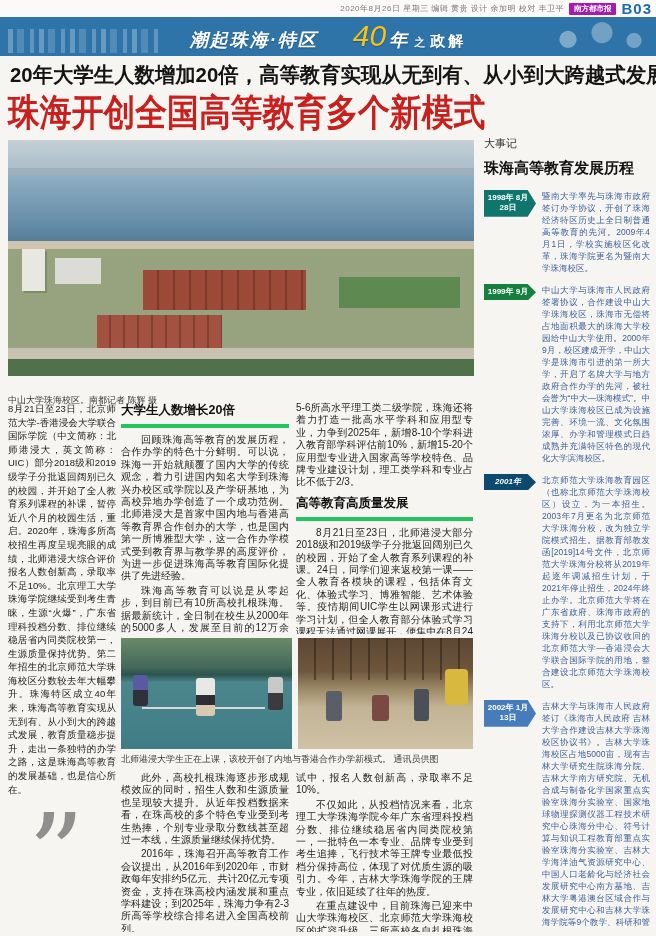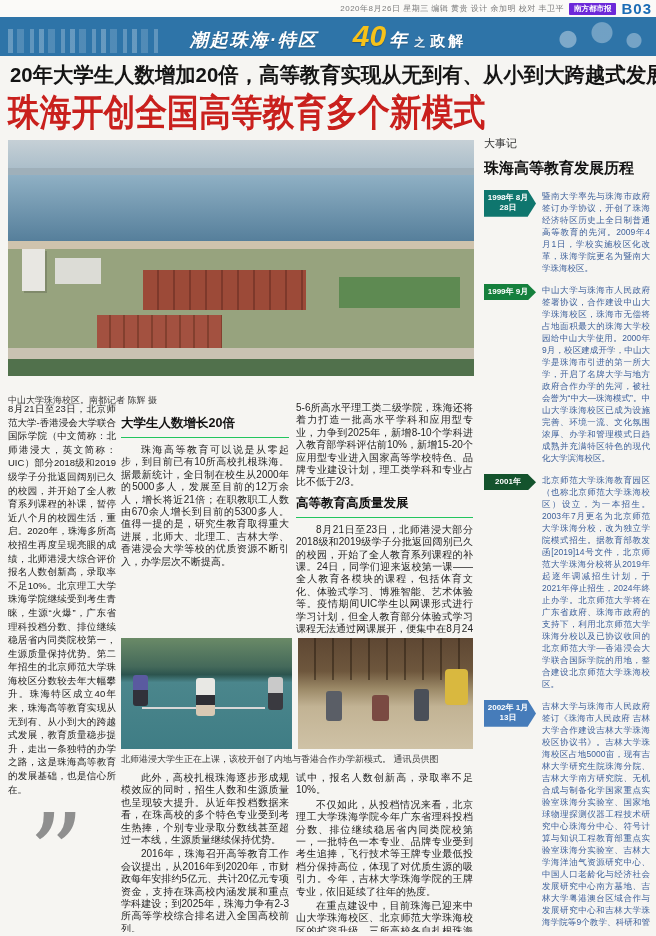--- a/index.html
+++ b/index.html
@@ -7,21 +7,21 @@
   
   .topbar{position:absolute;top:0;left:0;right:0;height:17px;display:flex;align-items:center;justify-content:flex-end;gap:5px;padding-right:4px;background:#fbfaf8;}
   .dateline{font-size:8px;color:#7a7a7a;letter-spacing:.5px;}
   .badge{font-size:7.5px;color:#fff;padding:1px 5px;border-radius:1px;font-weight:bold;}
   .pageno{font-size:15px;font-weight:bold;letter-spacing:1px;}
   .corner-mark{position:absolute;left:0;top:5px;width:10px;height:23px;background:#3fa296;border-radius:2px;}
   
   .banner{position:absolute;top:17px;left:0;right:0;height:39px;display:flex;align-items:center;justify-content:center;}
   .banner-text{color:#fff;font-weight:bold;font-style:italic;display:flex;align-items:baseline;gap:3px;text-shadow:0 1px 1px rgba(0,0,0,.25);}
   .bt-prefix,.bt-suffix{font-size:18px;letter-spacing:2px;}
-  .bt-num{font-size:30px;font-weight:700;line-height:1;margin-left:32px;}
+  .bt-num{font-size:30px;font-weight:400;line-height:1;margin-left:32px;}
   .bt-conn{font-size:11px;font-style:normal;opacity:.9;margin:0 2px;}
   .bt-sect{font-size:15px;font-style:normal;letter-spacing:3px;}
   .skyline-deco{position:absolute;left:8px;bottom:3px;width:155px;height:24px;opacity:.6;background:repeating-linear-gradient(90deg,rgba(255,255,255,.45) 0 5px,transparent 5px 9px,rgba(255,255,255,.28) 9px 16px,transparent 16px 22px,rgba(255,255,255,.4) 22px 26px,transparent 26px 31px);}
   .cloud-deco{position:absolute;right:6px;top:5px;width:100px;height:28px;background:
     radial-gradient(circle at 18% 62%,rgba(255,255,255,.38) 0 8px,transparent 9px),
     radial-gradient(circle at 52% 38%,rgba(255,255,255,.32) 0 10px,transparent 11px),
     radial-gradient(circle at 84% 66%,rgba(255,255,255,.34) 0 7px,transparent 8px);}
   
   .kicker{position:absolute;top:61px;left:10px;width:646px;font-size:21px;font-weight:bold;color:#141414;transform:scaleX(.97);transform-origin:left;white-space:nowrap;}
   .title{position:absolute;top:88px;left:8px;margin:0;font-size:37px;font-weight:900;white-space:nowrap;transform:scaleX(.86);transform-origin:left;letter-spacing:0px;}
@@ -41,21 +41,21 @@
   .caption{font-size:9px;color:#3c3c3c;}
   .main-caption{position:absolute;left:8px;top:394px;width:466px;}
   
   .lede{position:absolute;left:8px;top:402px;width:108px;height:408px;overflow:hidden;}
   .lede p{margin:0;font-size:9.5px;line-height:13.6px;text-align:justify;color:#222;}
   .quote-mark{position:absolute;left:28px;top:800px;font-family:"DejaVu Serif",serif;font-size:110px;line-height:1;color:#8f8f8f;}
   
   .col{position:absolute;overflow:hidden;}
   .col p{margin:0 0 2px 0;font-size:10px;line-height:12.4px;text-align:justify;text-indent:2em;color:#242424;}
   .col p.cont{text-indent:0;}
-  .col h2{margin:13px 0 6px 0;font-size:12.5px;font-weight:bold;color:#111;border-bottom:1px solid #22c55e;padding-bottom:5px;}
+  .col h2{margin:0 0 6px 0;font-size:12.5px;font-weight:bold;color:#111;border-bottom:4px solid #22c55e;padding-bottom:5px;}
   .col2{left:121px;top:402px;width:168px;height:232px;}
   .col3{left:296px;top:402px;width:177px;height:232px;}
   .col3 h2{margin-top:6px;}
   .bleft{left:121px;top:772px;width:168px;height:160px;}
   .bright{left:296px;top:772px;width:177px;height:160px;}
   
   .photo{position:absolute;top:638px;height:111px;overflow:hidden;}
   .photo-tennis{left:121px;width:171px;background:linear-gradient(180deg,#6a8a67 0%,#44695a 26%,#2c544e 33%,#4b868c 40%,#3f7d85 100%);}
   .pt-net{position:absolute;left:12%;top:62%;width:72%;height:2%;background:#d8d8d8;}
   .pt-f1{position:absolute;left:44%;top:36%;width:11%;height:34%;background:linear-gradient(#e8e8e4 0 45%,#2e2e34 45% 72%,#d9c9b4 72% 100%);border-radius:3px;}
@@ -76,21 +76,21 @@
   .tag{flex:0 0 44px;color:#fff;font-size:8px;font-weight:bold;text-align:center;line-height:1.3;padding:3px 6px 3px 2px;clip-path:polygon(0 0,84% 0,100% 50%,84% 100%,0 100%);}
   .entry p{flex:1;margin:0;font-size:8.5px;line-height:12px;text-align:justify;color:#3c5f9a;}
 </style>
 </head>
 <body>
 
 <div class="corner-mark"></div>
 
 <header class="topbar">
   <span class="dateline">2020年8月26日 星期三 编辑 黄贵 设计 余加明 校对 丰卫平</span>
-  <span class="badge" style="background: #6d28d9;">南方都市报</span>
+  <span class="badge" style="background: #a21caf;">南方都市报</span>
   <span class="pageno" style="color: rgb(26, 108, 181);">B03</span>
 </header>
 
 <div class="banner" style="background: rgb(46, 116, 168);">
   <div class="skyline-deco"></div>
   <div class="banner-text">
     <span class="bt-prefix">潮起珠海·特区</span>
     <span class="bt-num" style="color: rgb(246, 194, 26);">40</span>
     <span class="bt-suffix">年</span>
     <span class="bt-conn">之</span>
@@ -117,20 +117,21 @@
 </div>
 <div class="caption main-caption">中山大学珠海校区。南都记者 陈辉 摄</div>
 
 <div class="lede">
   <p>8月21日至23日，北京师范大学-香港浸会大学联合国际学院（中文简称：北师港浸大，英文简称：UIC）部分2018级和2019级学子分批返回阔别已久的校园，并开始了全人教育系列课程的补课，暂停近八个月的校园生活，重启。2020年，珠海多所高校招生再度呈现亮眼的成绩，北师港浸大综合评价报名人数创新高，录取率不足10%。北京理工大学珠海学院继续受到考生青睐，生源“火爆”，广东省理科投档分数、排位继续稳居省内同类院校第一，生源质量保持优势。第二年招生的北京师范大学珠海校区分数较去年大幅攀升。珠海特区成立40年来，珠海高等教育实现从无到有、从小到大的跨越式发展，教育质量稳步提升，走出一条独特的办学之路，这是珠海高等教育的发展基础，也是信心所在。</p>
 </div>
 <div class="quote-mark">”</div>
 
 <div class="col col2">
   <h2>大学生人数增长20倍</h2>
+  <p>回顾珠海高等教育的发展历程，合作办学的特色十分鲜明。可以说，珠海一开始就颠覆了国内大学的传统观念，着力引进国内知名大学到珠海兴办校区或学院以及产学研基地，为高校异地办学创造了一个成功范例。北师港浸大是首家中国内地与香港高等教育界合作创办的大学，也是国内第一所博雅型大学，这一合作办学模式受到教育界与教学界的高度评价，为进一步促进珠海高等教育国际化提供了先进经验。</p>
   <p>珠海高等教育可以说是从零起步，到目前已有10所高校扎根珠海。据最新统计，全日制在校生从2000年的5000多人，发展至目前的12万余人，增长将近21倍；在职教职工人数由670余人增长到目前的5300多人。值得一提的是，研究生教育取得重大进展，北师大、北理工、吉林大学、香港浸会大学等校的优质资源不断引入，办学层次不断提高。</p>
 </div>
 
 <div class="col col3">
   <p class="cont">5-6所高水平理工类二级学院，珠海还将着力打造一批高水平学科和应用型专业，力争到2025年，新增8-10个学科进入教育部学科评估前10%，新增15-20个应用型专业进入国家高等学校特色、品牌专业建设计划，理工类学科和专业占比不低于2/3。</p>
   <h2>高等教育高质量发展</h2>
   <p>8月21日至23日，北师港浸大部分2018级和2019级学子分批返回阔别已久的校园，开始了全人教育系列课程的补课。24日，同学们迎来返校第一课——全人教育各模块的课程，包括体育文化、体验式学习、博雅智能、艺术体验等。疫情期间UIC学生以网课形式进行学习计划，但全人教育部分体验式学习课程无法通过网课展开，便集中在8月24日至9月6日补课，让同学们“回家”数月后，再次“充电”。与开学相对应的是，UIC在今年招生中再次取得突破性成绩，在今年省内的综合评价考</p>
 </div>
 
 <div class="photo photo-tennis">
@@ -164,21 +165,21 @@
 
   <div class="entry">
     <div class="tag" style="background: #0f766e;">1998年 8月28日</div>
     <p>暨南大学率先与珠海市政府签订办学协议，开创了珠海经济特区历史上全日制普通高等教育的先河。2009年4月1日，学校实施校区化改革，珠海学院更名为暨南大学珠海校区。</p>
   </div>
   <div class="entry">
     <div class="tag" style="background: #15803d;">1999年 9月</div>
     <p>中山大学与珠海市人民政府签署协议，合作建设中山大学珠海校区，珠海市无偿将占地面积最大的珠海大学校园给中山大学使用。2000年9月，校区建成开学，中山大学是珠海市引进的第一所大学，开启了名牌大学与地方政府合作办学的先河，被社会誉为“中大—珠海模式”。中山大学珠海校区已成为设施完善、环境一流、文化氛围浓厚、办学和管理模式日趋成熟并充满特区特色的现代化大学滨海校区。</p>
   </div>
   <div class="entry">
-    <div class="tag" style="background: #14532d;">2001年</div>
+    <div class="tag" style="background: #0c4a6e; font-style: italic;">2001年</div>
     <p>北京师范大学珠海教育园区（也称北京师范大学珠海校区）设立，为一本招生。2003年7月更名为北京师范大学珠海分校，改为独立学院模式招生。据教育部教发函[2019]14号文件，北京师范大学珠海分校将从2019年起逐年调减招生计划，于2021年停止招生，2024年终止办学。北京师范大学将在广东省政府、珠海市政府的支持下，利用北京师范大学珠海分校以及已协议收回的北京师范大学—香港浸会大学联合国际学院的用地，整合建设北京师范大学珠海校区。</p>
   </div>
   <div class="entry">
     <div class="tag" style="background: rgb(70, 124, 186);">2002年 1月13日</div>
     <p>吉林大学与珠海市人民政府签订《珠海市人民政府 吉林大学合作建设吉林大学珠海校区协议书》。吉林大学珠海校区占地5000亩，现有吉林大学研究生院珠海分院、吉林大学南方研究院、无机合成与制备化学国家重点实验室珠海分实验室、国家地球物理探测仪器工程技术研究中心珠海分中心、符号计算与知识工程教育部重点实验室珠海分实验室、吉林大学海洋油气资源研究中心、中国人口老龄化与经济社会发展研究中心南方基地、吉林大学粤港澳台区域合作与发展研究中心和吉林大学珠海学院等9个教学、科研和管理机构，已经形成从学士、硕士到博士培养的完整高等教育教学体系，集人才培养、科学研究和社会服务于一体的完整高等学校功能体系。</p>
   </div>
 
 </aside>
 
 </body></html>

